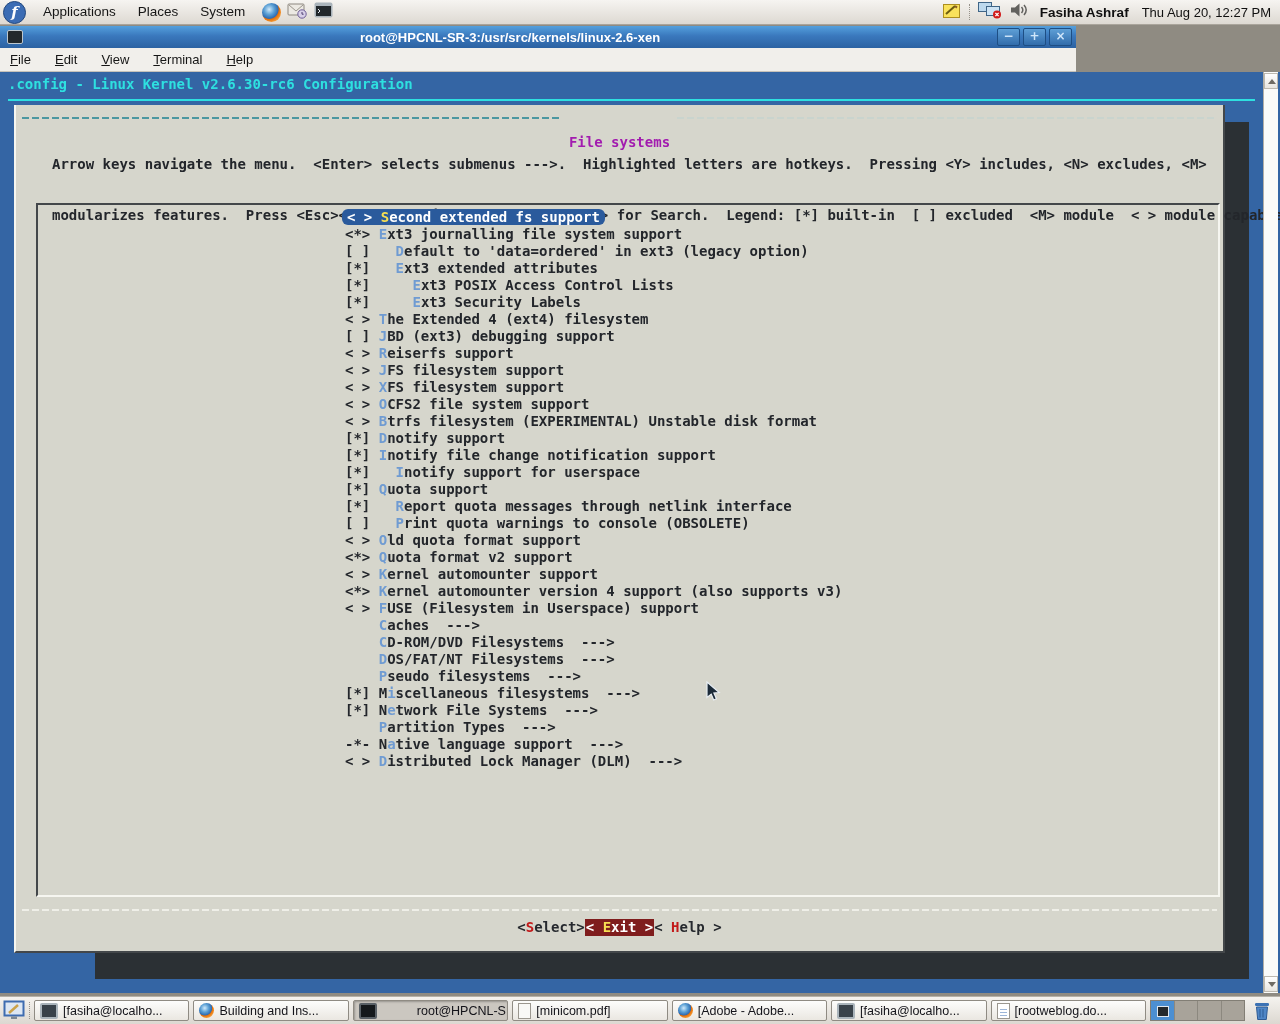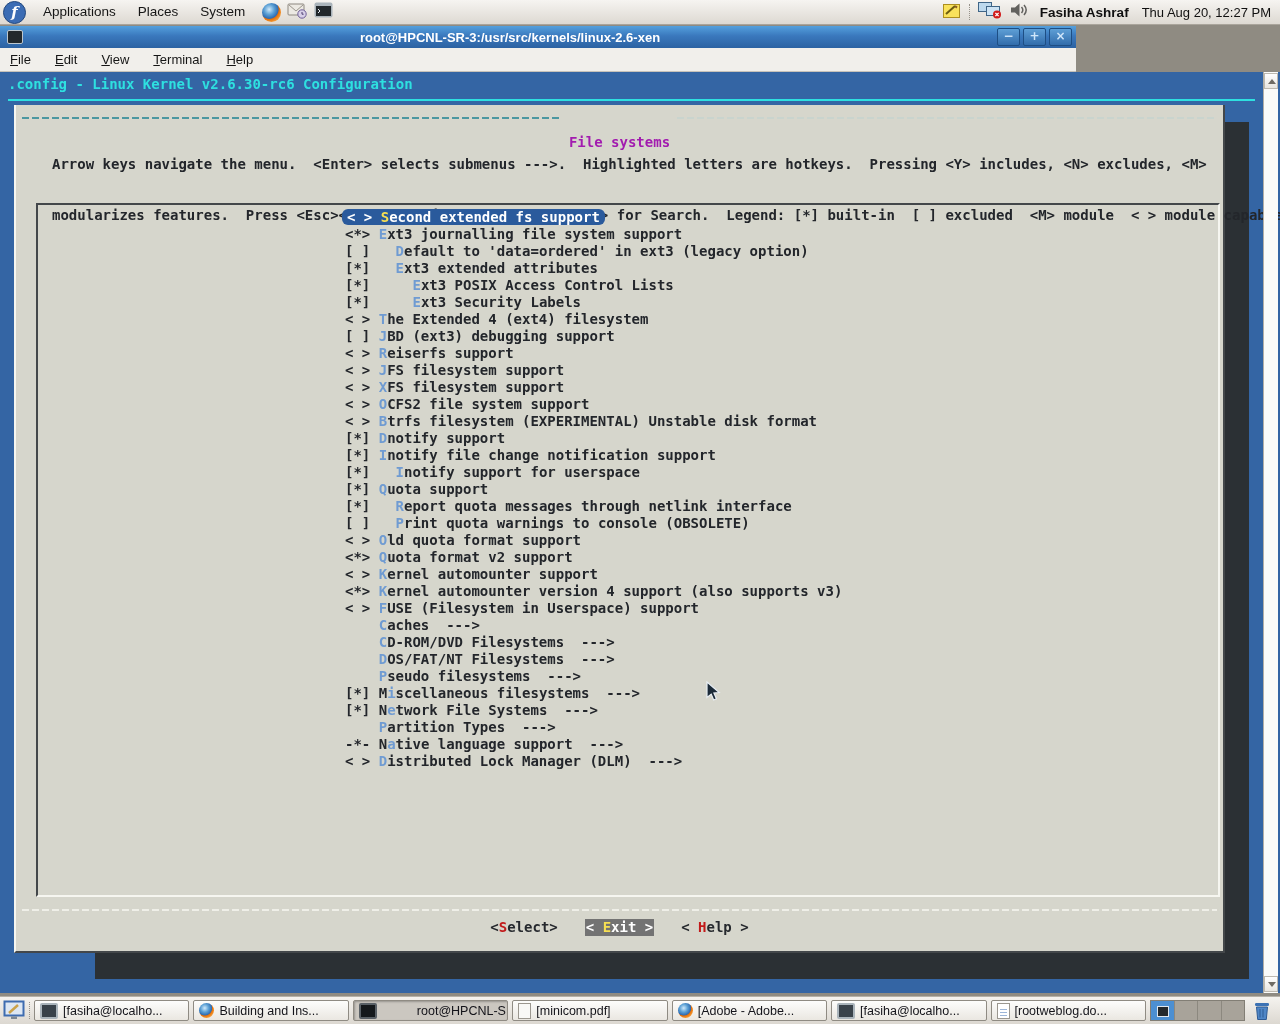--- a/index.html
+++ b/index.html
@@ -57,25 +57,25 @@
     border-top:2px solid #43474a;border-left:2px solid #43474a;
     border-bottom:2px solid #f6f6f0;border-right:2px solid #f6f6f0;
     padding:4px 0 0 307px;overflow:hidden;}
   .mrow{height:17px;font-size:14px;line-height:17px;color:#23262b;white-space:pre;}
   .hot{color:#6f9bd2;}
   .msel{background:#2a5a9c;color:#fff;padding:0 5px;margin-left:-3px;border-radius:6px;}
   .msel .hot{color:#f7df52;}
 
   .btn-sep{position:absolute;left:6px;right:6px;top:804px;height:2px;
     background:repeating-linear-gradient(90deg,#efefe8 0 7px,rgba(0,0,0,0) 7px 10px);}
-  .btn-row{position:absolute;left:0;right:0;top:814px;display:flex;justify-content:center;gap:27px;
+  .btn-row{position:absolute;left:0;right:0;top:814px;display:flex;justify-content:center;
     font-size:14px;line-height:17px;}
   .dbtn{color:#26292e;white-space:pre;}
   .dbtn .hk{color:#c21a1a;}
-  .dbtn.bsel{background:#737373;color:#fff;padding:0 1px;}
+  .dbtn.bsel{background:#7f1d1d;color:#fff;padding:0 1px;}
   .dbtn.bsel .hk{color:#f7df52;}
 
   
   .vsb{position:absolute;top:0;right:2px;width:15px;height:921px;background:#fbfbf9;border-left:1px solid #b3afa6;box-sizing:border-box;}
   .sb-btn{position:absolute;left:0;width:14px;height:16px;background:linear-gradient(#ffffff,#e9e6e0);border:1px solid #bdb9b0;box-sizing:border-box;}
   .sb-up{top:1px;} .sb-dn{bottom:1px;}
   .sb-up::after,.sb-dn::after{content:"";position:absolute;left:3px;border-left:4px solid rgba(0,0,0,0);border-right:4px solid rgba(0,0,0,0);}
   .sb-up::after{top:5px;border-bottom:5px solid #6f6b63;}
   .sb-dn::after{top:5px;border-top:5px solid #6f6b63;}
 

